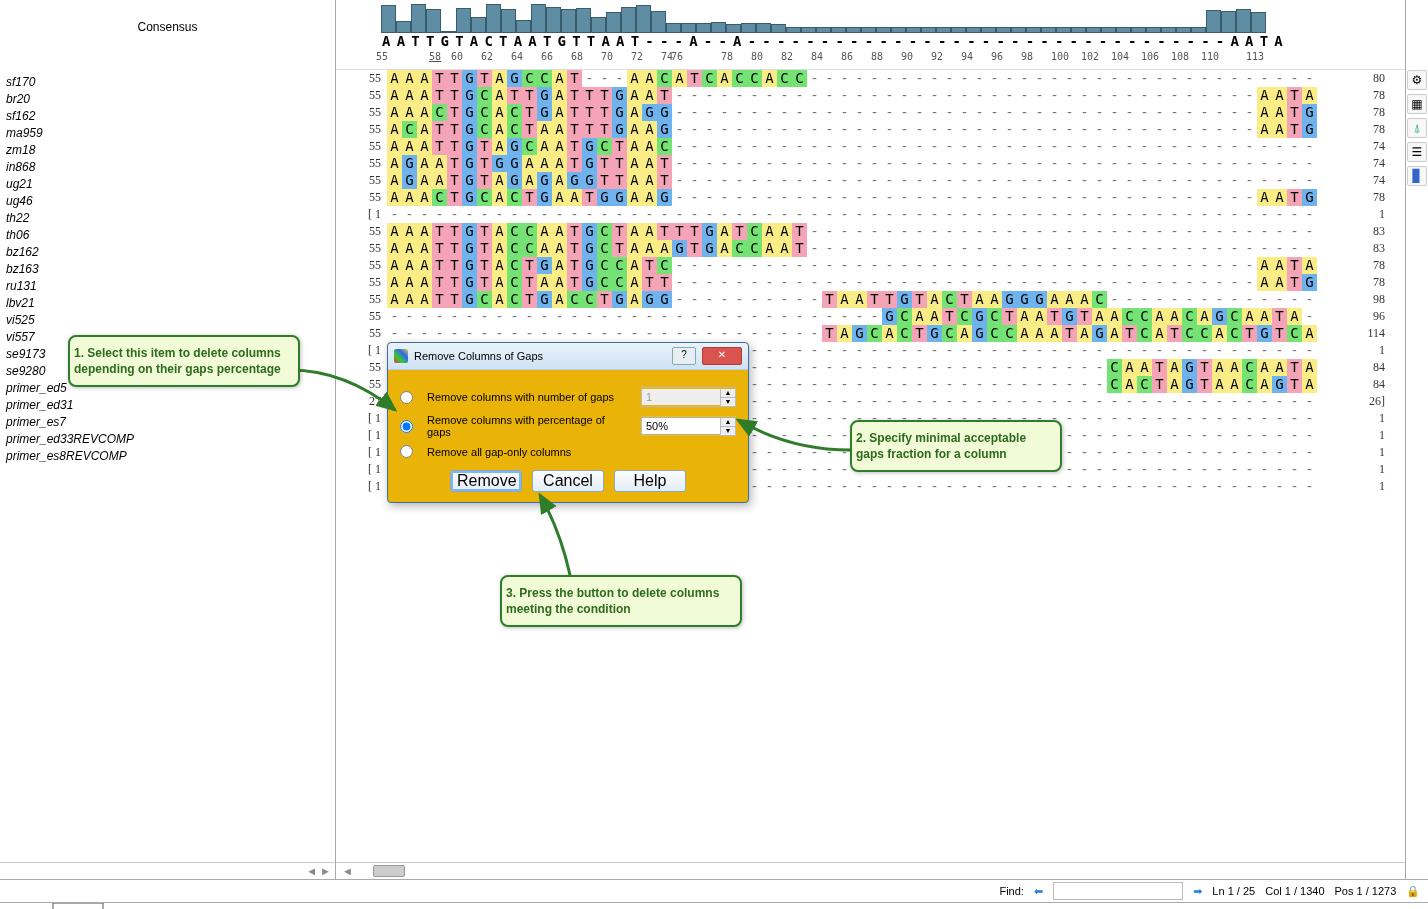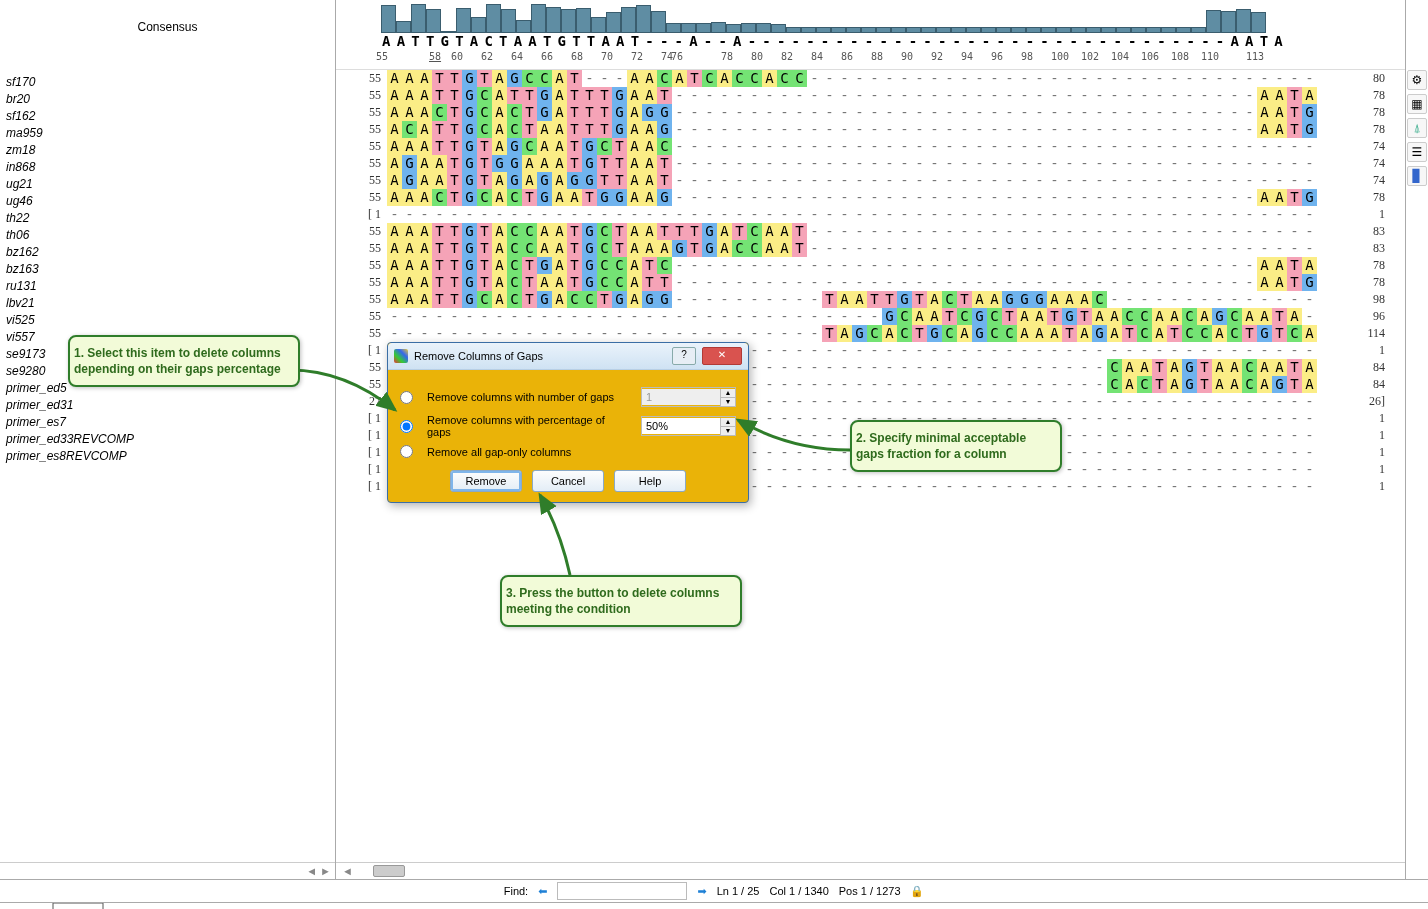--- a/index.html
+++ b/index.html
@@ -23,21 +23,21 @@
 .c{width:15px;height:17px;line-height:17px;text-align:center}
 .cA{background:#fbed86}
 .cC{background:#74e374}
 .cG{background:#6fb3ee}
 .cT{background:#f5a3b7}
 .cg{color:#777}
 .aln-scroll{height:16px;border-top:1px solid #ccc;display:flex;align-items:center;padding:0 6px;color:#888}
 .aln-thumb{width:30px;height:10px;background:#ccc;border:1px solid #999;border-radius:2px;margin-left:20px}
 .right-panels{width:22px;border-left:1px solid #aaa;display:flex;flex-direction:column;gap:4px;padding-top:70px;align-items:center}
 .right-panels .pbtn{width:18px;height:18px;border:1px solid #ccc;border-radius:2px;display:flex;align-items:center;justify-content:center;font-size:12px;cursor:pointer;background:#f7f7f7}
-.statusbar{height:22px;border-top:1px solid #aaa;display:flex;align-items:center;padding:0 8px;gap:10px;font-size:11px;justify-content:center}
+.statusbar{height:22px;border-top:1px solid #aaa;display:flex;align-items:center;padding:0 8px;gap:10px;font-size:11px;justify-content:flex-end}
 .statusbar input{width:120px;height:16px;border:1px solid #bbb;font-size:11px;padding:0 4px}
 .statusbar .arrow{color:#1e80d6;cursor:pointer}
 .statusbar .lock{color:#c9a227}
 .overview{height:75px;border-top:1px solid #aaa;background:#fff;position:relative;overflow:hidden}
 .overview svg{width:100%;height:100%}
 
 .dlg{position:absolute;left:387px;top:342px;width:360px;background:#eab308;border:1px solid #3b6ea5;border-radius:4px;box-shadow:2px 3px 10px rgba(0,0,0,.3);font-size:11px;z-index:50}
 .dlg-title{height:26px;background:linear-gradient(#eaf3fb,#cfe2f3);display:flex;align-items:center;padding:0 6px;gap:6px;border-bottom:1px solid #b8cfe5;border-radius:4px 4px 0 0}
 .dlg-title .ticon{width:14px;height:14px;display:inline-block;background:linear-gradient(45deg,#e33,#3c3,#36e,#ec3);border-radius:2px}
 .dlg-title .t{flex:1;font-size:11px}
@@ -47,21 +47,21 @@
 .opt{display:flex;align-items:center;gap:14px;margin:7px 0}
 .opt input[type=radio]{margin:0}
 .opt label{flex:0 0 200px}
 .spin{display:inline-flex;align-items:center;border:1px solid #bbb;height:18px}
 .spin input{border:none;width:70px;height:16px;padding:0 4px;font-size:11px}
 .spin.disabled input{background:#eee;color:#999}
 .spin .sbtns{display:flex;flex-direction:column}
 .spin .sbtns div{width:14px;height:8px;border-left:1px solid #bbb;font-size:7px;text-align:center;line-height:7px;background:#eee;cursor:pointer}
 .spin .sbtns div:first-child{border-bottom:1px solid #bbb}
 .dlg-btns{display:flex;justify-content:center;gap:10px;margin-top:12px}
-.dlg-btns button{width:72px;height:22px;border:1px solid #8aa9c7;border-radius:3px;background:linear-gradient(#fdfdfd,#e3edf6);font-size:11px;cursor:pointer}
+.dlg-btns button{width:72px;height:22px;border:1px solid #8aa9c7;border-radius:3px;background:linear-gradient(#fdfdfd,#e3edf6);font-size:16px;cursor:pointer}
 .dlg-btns button.primary{box-shadow:0 0 0 2px #7fb5ea inset}
 
 .callout{position:absolute;background:#f2fbd8;border:2px solid #2f7d2a;border-radius:8px;padding:8px 4px;font-size:12px;color:#2f6b1d;font-weight:bold;line-height:1.35;z-index:60;box-shadow:1px 1px 4px rgba(0,0,0,.25)}
 .arrow-svg{position:absolute;z-index:55;pointer-events:none}
 </style>
 </head>
 <body>
 
 <div class="app">
 

